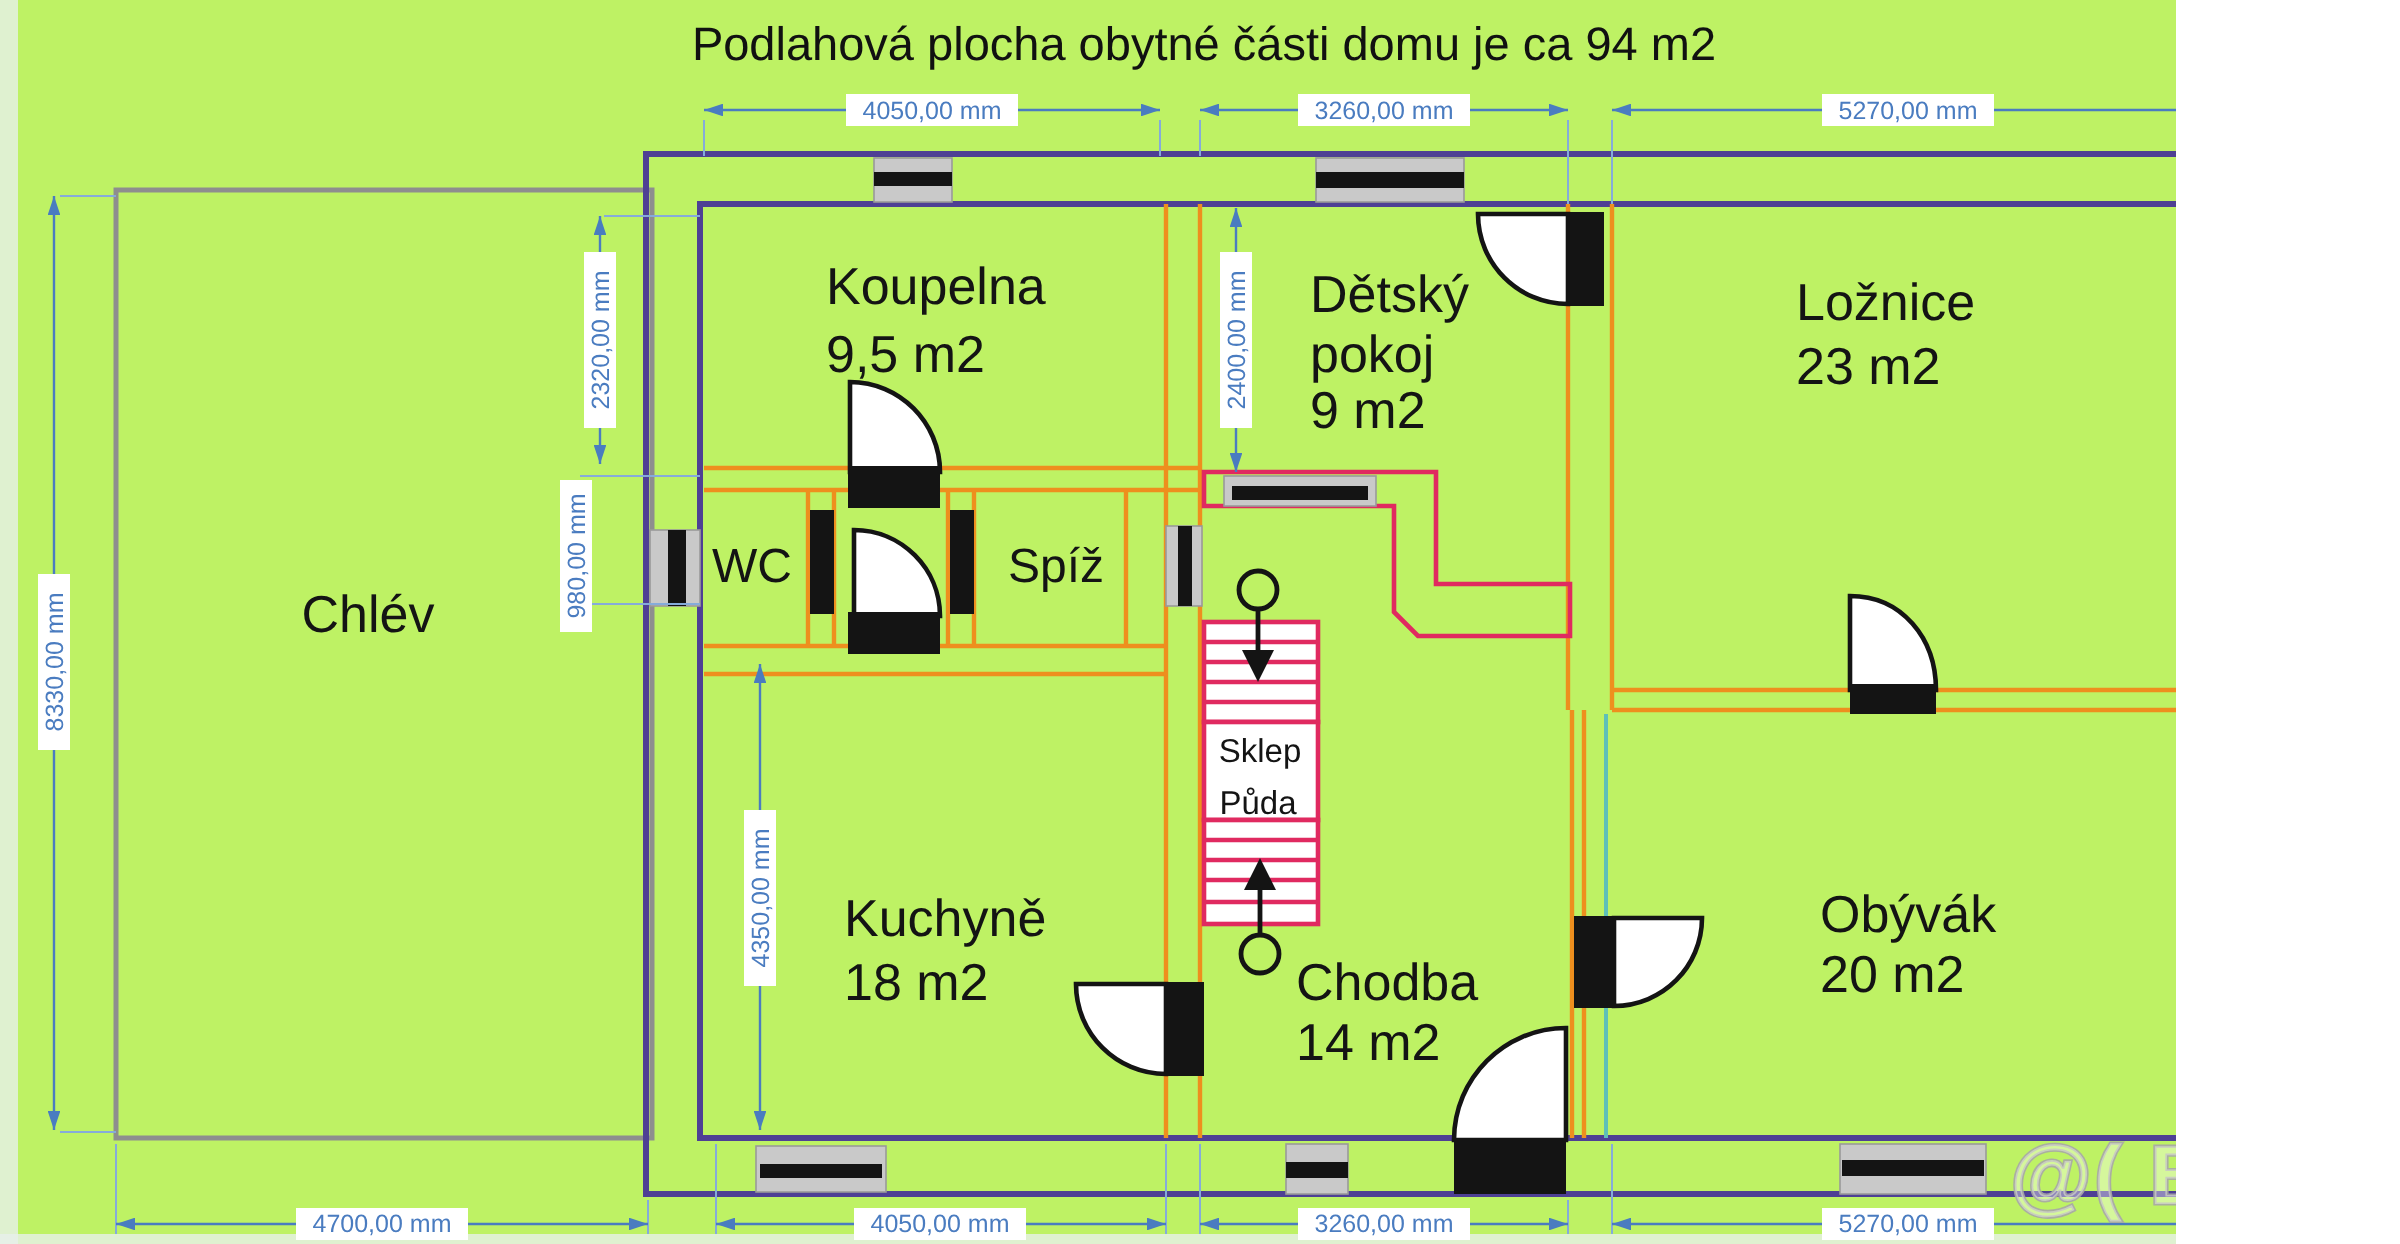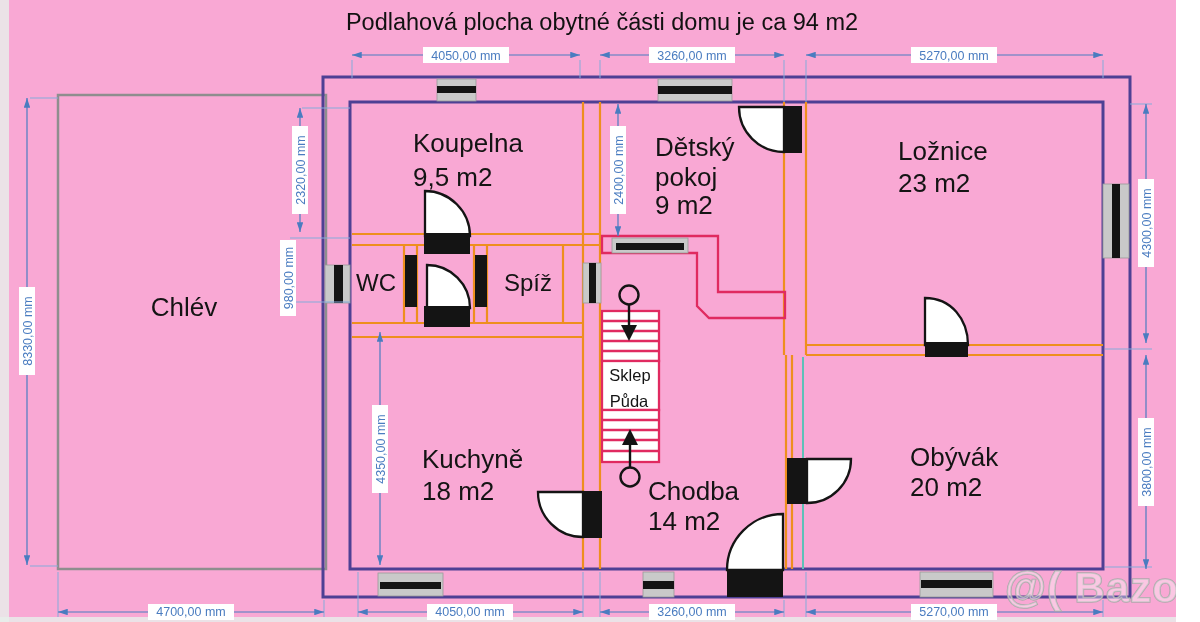--- a/index.html
+++ b/index.html
@@ -1,16 +1,16 @@
 <!DOCTYPE html>
 <html><head>
 <meta charset="utf-8">
 <style>
   html,body{margin:0;padding:0;background:#fff;}
-  .stage{position:relative;width:1176px;height:622px;background:#f9a8d4;overflow:hidden;
+  .stage{position:relative;width:1088px;height:622px;background:#bef264;overflow:hidden;
          font-family:"Liberation Sans","DejaVu Sans",sans-serif;}
   svg{display:block}
   .pwall{fill:none;stroke:#4e4094;stroke-width:3;}
   .gwall{fill:none;stroke:#8e8e8e;stroke-width:2.5;}
   .owall{stroke:#ee8f1e;stroke-width:2.2;fill:none;}
   .teal{stroke:#5ec0b8;stroke-width:2;fill:none;}
   .pink{stroke:#e02a60;stroke-width:2.3;fill:none;}
   .pinkf{stroke:#e02a60;stroke-width:2.3;fill:#ffffff;}
   .wing{fill:#c9c9c9;stroke:#9a9a9a;stroke-width:0.8;}
   .winb{fill:#141414;}

